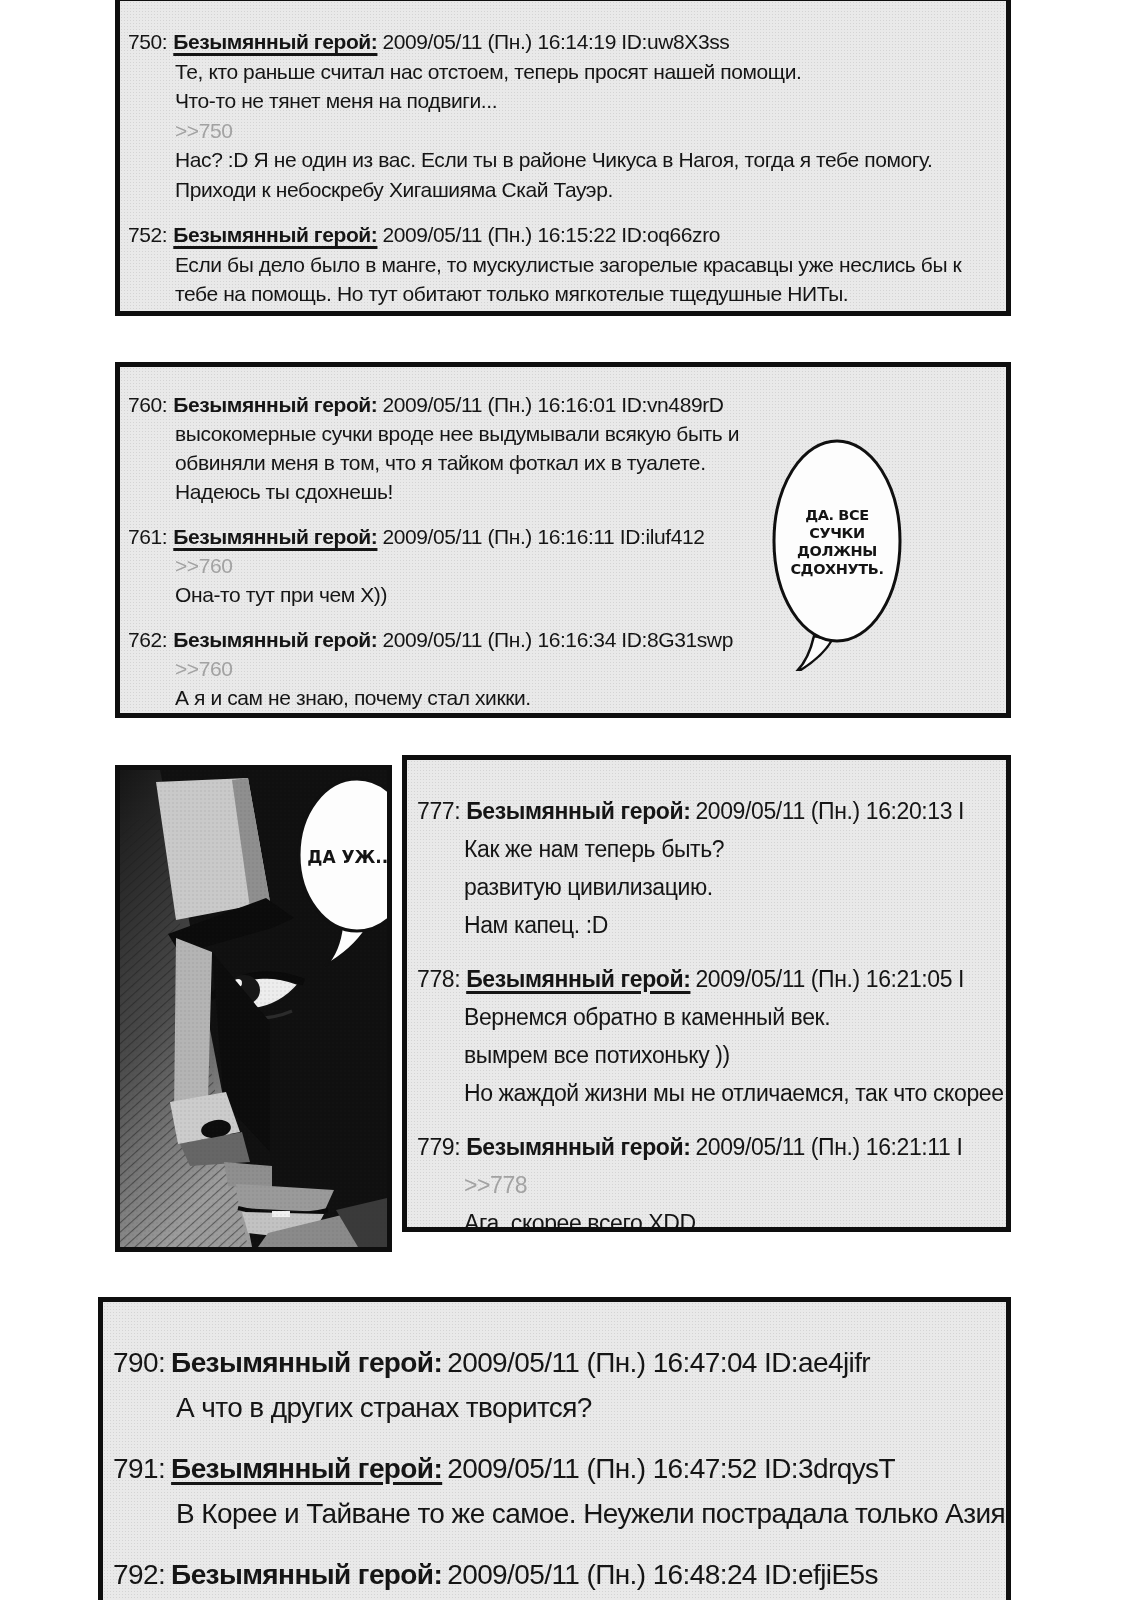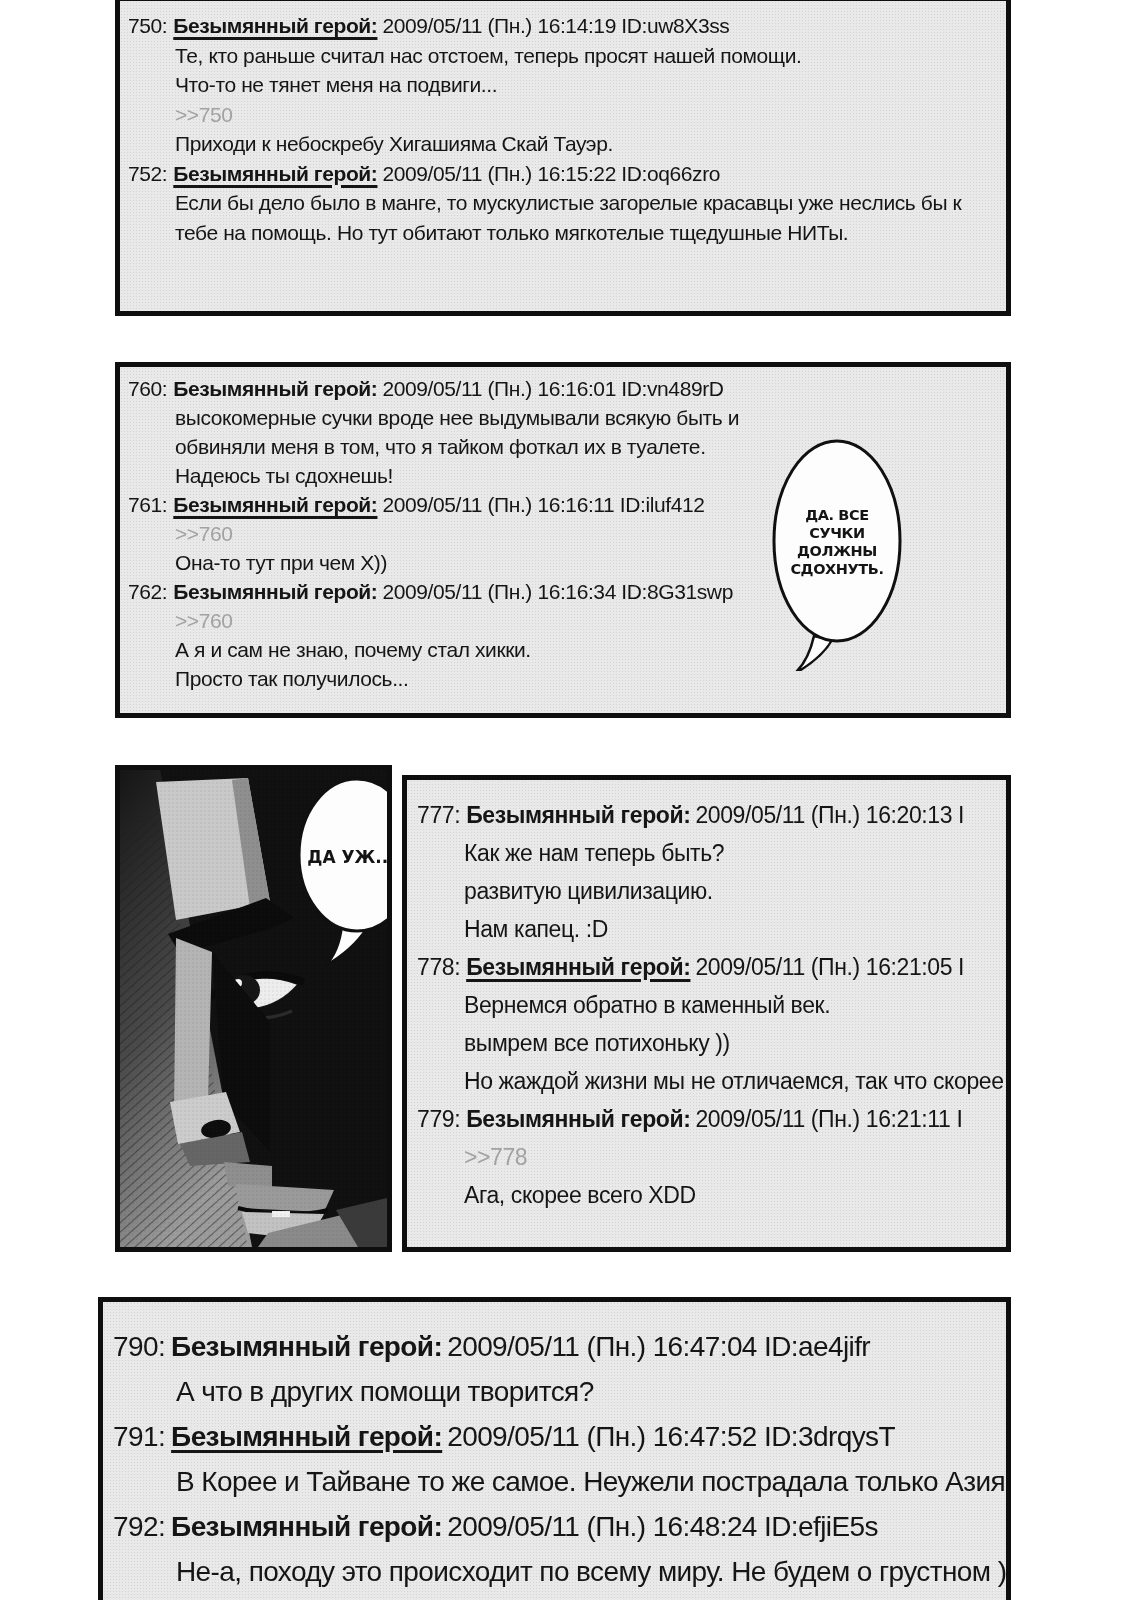--- a/index.html
+++ b/index.html
@@ -7,45 +7,46 @@
         font-family:"Liberation Sans",sans-serif;color:#151515;}
   .panel{position:absolute;box-sizing:border-box;border:5px solid #0e0e0e;
          background-color:#e9e9e9;
          background-image:radial-gradient(#d4d4d4 0.7px, rgba(0,0,0,0) 0.9px);
          background-size:3px 3px;overflow:hidden;}
   #panel1{left:115px;top:-4px;width:896px;height:320px;padding:10px 12px 0 8px;
           font-size:21px;line-height:29.5px;letter-spacing:-0.4px;}
   #panel2{left:115px;top:362px;width:896px;height:356px;padding:7px 12px 0 8px;
           font-size:21px;line-height:29px;letter-spacing:-0.4px;}
   #panel3a{left:115px;top:765px;width:277px;height:487px;padding:0;background:#101010;}
-  #panel3b{left:402px;top:775px;width:609px;height:477px;padding:16px 4px 0 10px;
+  #panel3b{left:402px;top:755px;width:609px;height:477px;padding:16px 4px 0 10px;
           font-size:23px;line-height:38px;letter-spacing:-0.4px;}
   #panel4{left:98px;top:1297px;width:913px;height:343px;padding:22px 8px 0 10px;
           border-bottom-width:12px;font-size:28px;line-height:45px;letter-spacing:-0.6px;}
-  .post-header{white-space:nowrap;}
+  .post-header{white-space:nowrap;margin-top:16px;}
   .post-header .name{font-weight:bold;margin:0 5px 0 6px;}
   .post-header .name.u{text-decoration:underline;text-decoration-thickness:2.5px;text-underline-offset:4px;}
   .post-line{padding-left:47px;white-space:nowrap;}
   #panel4 .post-line{padding-left:63px;}
   .post-line.ref{color:#a2a2a2;}
   .bubble-svg{position:absolute;}
   #bubble2{left:636px;top:69px;width:150px;height:235px;}
   .bubble-text{font-family:"DejaVu Sans",sans-serif;font-weight:600;fill:#141414;}
   svg{display:block;}
 </style>
 </head>
 <body>
 
 <div class="page">
 
   <div class="panel" id="panel1">
       <div class="post-header"><span>750:</span><span class="name u">Безымянный герой:</span><span>2009/05/11 (Пн.) 16:14:19 ID:uw8X3ss</span></div>
       <div class="post-line">Те, кто раньше считал нас отстоем, теперь просят нашей помощи.</div>
       <div class="post-line">Что-то не тянет меня на подвиги...</div>
       <div class="post-line ref">&gt;&gt;750</div>
+      <div class="post-line">Нас? :D Я не один из вас. Если ты в районе Чикуса в Нагоя, тогда я тебе помогу.</div>
       <div class="post-line">Приходи к небоскребу Хигашияма Скай Тауэр.</div>
       <div class="post-header"><span>752:</span><span class="name u">Безымянный герой:</span><span>2009/05/11 (Пн.) 16:15:22 ID:oq66zro</span></div>
       <div class="post-line">Если бы дело было в манге, то мускулистые загорелые красавцы уже неслись бы к</div>
       <div class="post-line">тебе на помощь. Но тут обитают только мягкотелые тщедушные НИТы.</div>
     </div>
 
   <div class="panel" id="panel2">
     <svg class="bubble-svg" id="bubble2" viewBox="0 0 150 235" width="150" height="235">
       <path d="M58,200 Q52,226 38,238 Q66,222 76,204 Z" fill="#fdfdfd" stroke="#101010" stroke-width="2.5"></path>
       <ellipse cx="81" cy="105" rx="63" ry="100" fill="#fdfdfd" stroke="#101010" stroke-width="3"></ellipse>
@@ -129,20 +130,20 @@
       <div class="post-line">Вернемся обратно в каменный век.</div>
       <div class="post-line">вымрем все потихоньку ))</div>
       <div class="post-line">Но жаждой жизни мы не отличаемся, так что скорее</div>
       <div class="post-header"><span>779:</span><span class="name">Безымянный герой:</span><span>2009/05/11 (Пн.) 16:21:11 I</span></div>
       <div class="post-line ref">&gt;&gt;778</div>
       <div class="post-line">Ага, скорее всего XDD</div>
     </div>
 
   <div class="panel" id="panel4">
       <div class="post-header"><span>790:</span><span class="name">Безымянный герой:</span><span>2009/05/11 (Пн.) 16:47:04 ID:ae4jifr</span></div>
-      <div class="post-line">А что в других помощи творится?</div>
+      <div class="post-line">А что в других странах творится?</div>
       <div class="post-header"><span>791:</span><span class="name u">Безымянный герой:</span><span>2009/05/11 (Пн.) 16:47:52 ID:3drqysT</span></div>
       <div class="post-line">В Корее и Тайване то же самое. Неужели пострадала только Азия?</div>
       <div class="post-header"><span>792:</span><span class="name">Безымянный герой:</span><span>2009/05/11 (Пн.) 16:48:24 ID:efjiE5s</span></div>
       <div class="post-line">Не-а, походу это происходит по всему миру. Не будем о грустном ))</div>
     </div>
 
 </div>
 
 </body></html>

